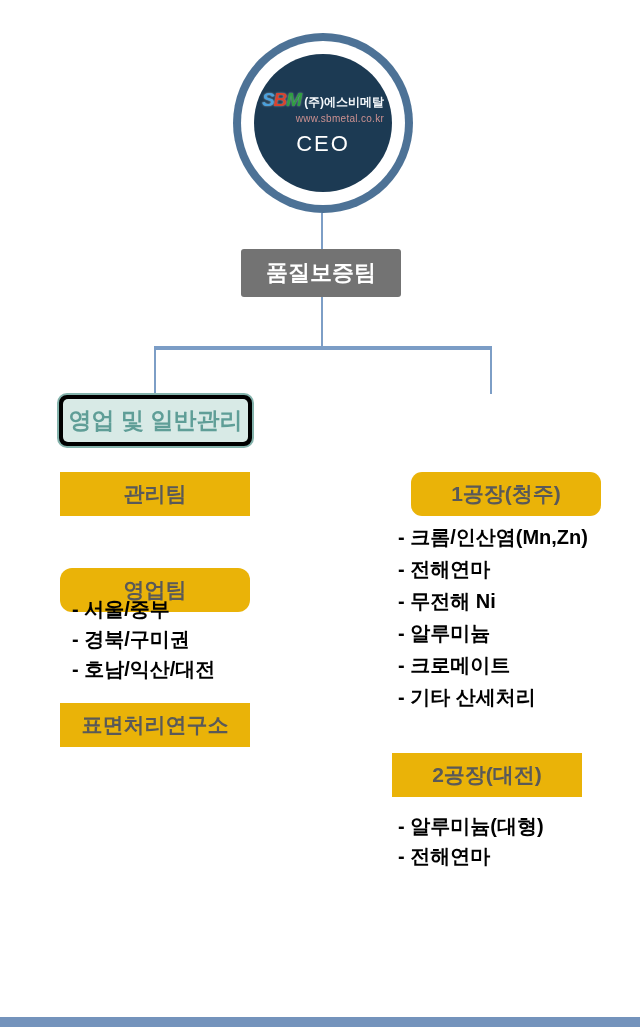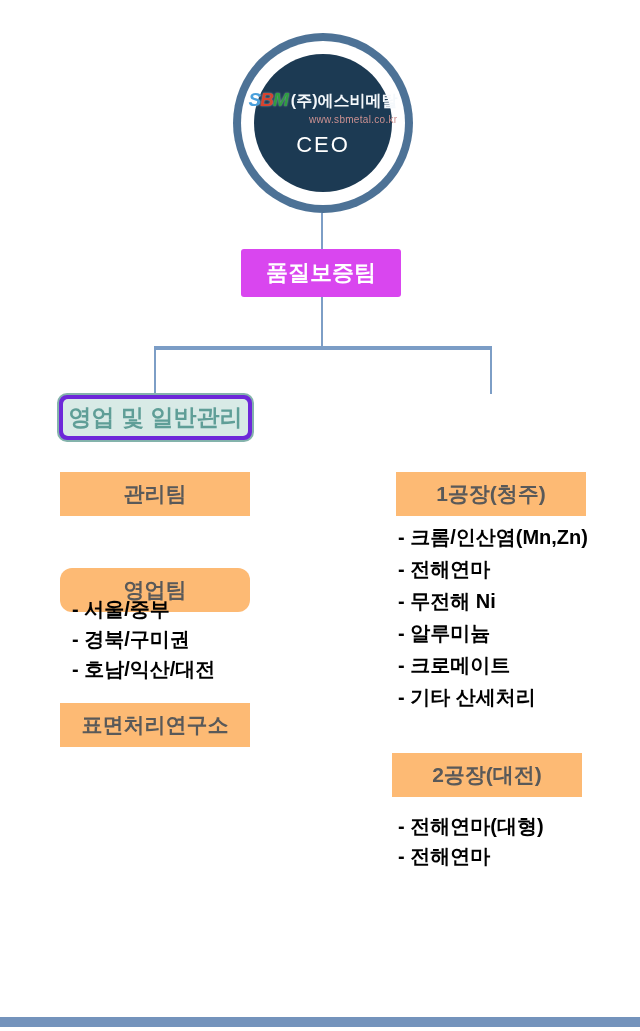--- a/index.html
+++ b/index.html
@@ -31,68 +31,68 @@
   }
   .logo-block { display: flex; flex-direction: column; align-items: center; }
   .logo-row { display: flex; align-items: baseline; white-space: nowrap; }
   .lg {
     font-style: italic; font-weight: bold; font-size: 19px; letter-spacing: -1px;
     text-shadow: 0 0 2px rgba(255,255,255,0.55);
   }
   .lg-s { color: #4aa0dc; }
   .lg-b { color: #d8432f; }
   .lg-m { color: #2f9e41; margin-right: 3px; }
-  .logo-company { color: #f4f8fb; font-weight: bold; font-size: 16px; letter-spacing: 0; }
+  .logo-company { color: #f4f8fb; font-weight: bold; font-size: 12px; letter-spacing: 0; }
   .logo-url {
     align-self: flex-end; font-size: 10px; color: #cc9191; margin-top: 2px; letter-spacing: 0.3px;
   }
   .ceo-label {
     color: #ffffff; font-size: 22px; letter-spacing: 2px; margin-top: 7px; font-weight: 400;
   }
 
   
   .vline { position: absolute; width: 2px; background: #7d9ec6; }
   .v1 { left: 321px; top: 213px; height: 37px; }
   .v2 { left: 321px; top: 297px; height: 51px; }
   .v3 { left: 154px; top: 350px; height: 44px; }
   .v4 { left: 490px; top: 350px; height: 44px; }
   .hline { position: absolute; left: 154px; top: 346px; width: 338px; height: 4px; background: #7b9dc6; }
 
   
   .qa-box {
     position: absolute; left: 241px; top: 249px; width: 160px; height: 48px;
-    background: #d946ef; border-radius: 3px;
+    background: #737373; border-radius: 3px;
     display: flex; align-items: center; justify-content: center;
     color: #ffffff; font-weight: bold; font-size: 22px;
   }
 
   
   .cat-box {
-    position: absolute; width: 197px; height: 49px;
+    position: absolute; width: 197px; height: 55px;
     border: 2px solid #84b3ac; border-radius: 10px;
-    background: #6d28d9; padding: 4px;
+    background: #000000; padding: 4px;
   }
   .cat-left  { left: 57px;  top: 393px; }
   .cat-right { left: 392px; top: 393px; }
   .cat-fill {
     width: 100%; height: 100%; background: #d8eae6; border-radius: 5px;
     display: flex; align-items: center; justify-content: center;
     color: #5f9e97; font-weight: bold; font-size: 23px;
   }
 
   
   .gray-box {
-    position: absolute; width: 190px; height: 44px; background: #fdba74;
+    position: absolute; width: 190px; height: 44px; background: #eab308;
     display: flex; align-items: center; justify-content: center;
     color: #595959; font-weight: bold; font-size: 21px;
   }
   .gb-manage   { left: 60px;  top: 472px; }
   .gb-sales    { left: 60px;  top: 568px; border-radius: 12px; }
   .gb-lab      { left: 60px;  top: 703px; }
-  .gb-factory1 { left: 396px; top: 472px; }
+  .gb-factory1 { left: 411px; top: 472px; border-radius: 11px; }
   .gb-factory2 { left: 392px; top: 753px; }
 
   
   .list { position: absolute; color: #000000; font-weight: bold; font-size: 20px; }
   .list .list-item { line-height: 30px; white-space: nowrap; }
   .list-left     { left: 72px;  top: 594px; }
   .list-right-1  { left: 398px; top: 521px; }
   .list-right-1 .list-item { line-height: 32px; }
   .list-right-2  { left: 398px; top: 811px; }
 
@@ -148,19 +148,19 @@
   <div class="list list-right-1">
       <div class="list-item">- 크롬/인산염(Mn,Zn)</div>
       <div class="list-item">- 전해연마</div>
       <div class="list-item">- 무전해 Ni</div>
       <div class="list-item">- 알루미늄</div>
       <div class="list-item">- 크로메이트</div>
       <div class="list-item">- 기타 산세처리</div>
     </div>
   <div class="gray-box gb-factory2">2공장(대전)</div>
   <div class="list list-right-2">
-      <div class="list-item">- 전해연마(대형)</div>
+      <div class="list-item">- 알루미늄(대형)</div>
       <div class="list-item">- 전해연마</div>
     </div>
 
   <div class="footer-bar"></div>
 
 </div>
 
 </body></html>

